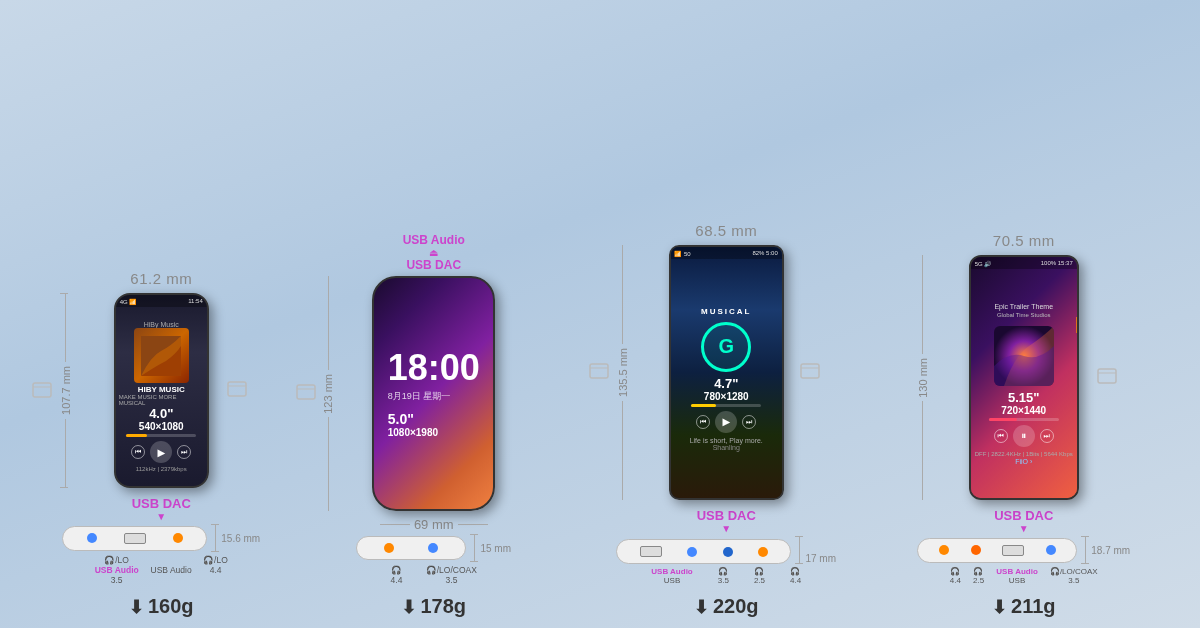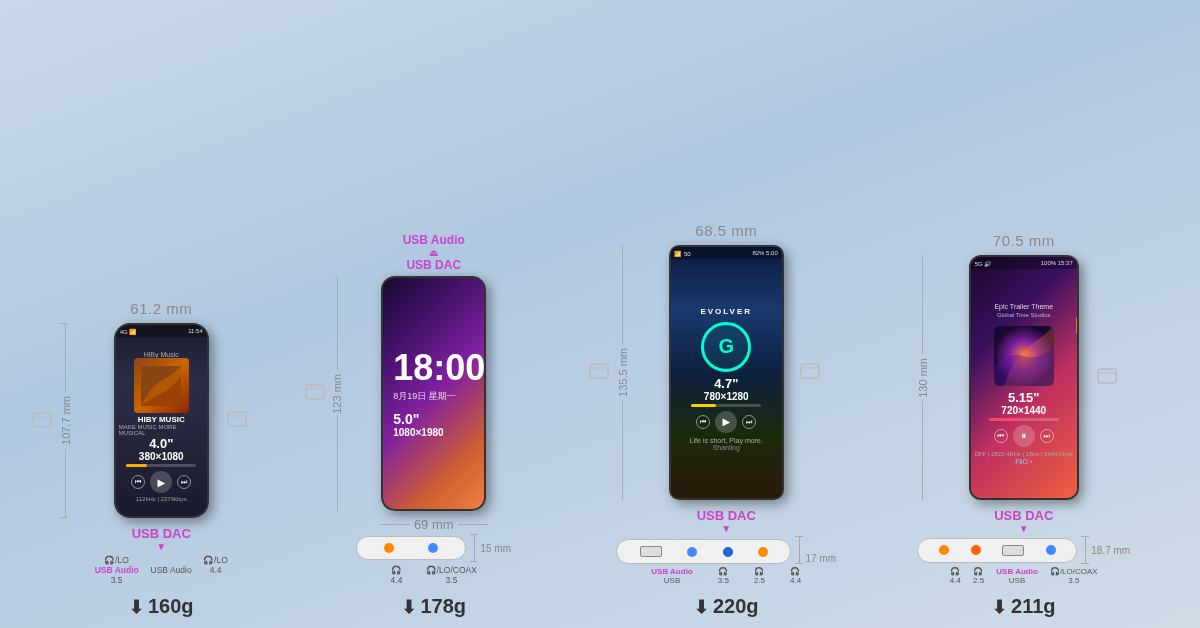--- a/index.html
+++ b/index.html
@@ -293,21 +293,21 @@
           <div class="album-art-1">
             <svg width="40" height="40" viewBox="0 0 40 40">
               <rect width="40" height="40" fill="#8b4513"></rect>
               <path d="M0,40 Q10,20 20,15 Q30,10 40,0 L40,40Z" fill="#cc6600" opacity="0.6"></path>
               <path d="M0,40 Q15,30 25,25 Q35,18 40,10 L40,40Z" fill="#8b2500" opacity="0.5"></path>
             </svg>
           </div>
           <div style="font-size:8px; font-weight:bold; color:white; margin-top:2px;">HIBY MUSIC</div>
           <div style="font-size:6px; color:#aaa;">MAKE MUSIC MORE MUSICAL</div>
           <div style="font-size:13px; font-weight:bold; color:white;">4.0"</div>
-          <div style="font-size:10px; font-weight:bold; color:white;">380×1080</div>
+          <div style="font-size:10px; font-weight:bold; color:white;">540×1080</div>
           <div class="progress-bar">
             <div class="progress-fill"></div>
           </div>
           <div class="transport">
             <div class="t-btn">⏮</div>
             <div class="t-play">▶</div>
             <div class="t-btn">⏭</div>
           </div>
           <div style="font-size:6px; color:#999; margin-top:1px;">112kHz | 2379kbps</div>
         </div>
@@ -319,20 +319,34 @@
             <line x1="1" y1="5" x2="19" y2="5" stroke="#bbb" stroke-width="1"></line>
           </svg>
       </div>
     </div>
 
     <div style="display:flex; flex-direction:column; align-items:center; margin-top:8px;">
       <span style="color:#cc44cc; font-size:13px; font-weight:bold;">USB DAC</span>
       <span style="color:#cc44cc; font-size:10px;">▼</span>
     </div>
 
+    <div style="display:flex; align-items:center; margin-top:2px;">
+      <div class="connector-box" style="width:145px;">
+        <div class="dot-blue"></div>
+        <div class="usb-icon"></div>
+        <div class="dot-orange"></div>
+      </div>
+
+      <div style="display:flex; flex-direction:column; align-items:center; margin-left:4px; height:28px;">
+        <div style="width:8px; height:1px; background:#aaa;"></div>
+        <div style="width:1px; flex:1; background:#aaa;"></div>
+        <div style="width:8px; height:1px; background:#aaa;"></div>
+      </div>
+      <div style="font-size:10px; color:#888; margin-left:2px; white-space:nowrap;">15.6 mm</div>
+    </div>
 
     <div style="display:flex; justify-content:space-around; width:145px; margin-top:3px;">
       <div style="text-align:center; font-size:8.5px; color:#555;">
         <div>🎧/LO</div>
         <div style="color:#cc44cc; font-weight:bold;">USB Audio</div>
         <div>3.5</div>
       </div>
       <div style="text-align:center; font-size:8.5px; color:#555; margin-top:10px;">
         USB Audio
       </div>
@@ -366,21 +380,21 @@
         </div>
       </div>
 
       <div style="position:absolute; left:-76px; top:50%; transform:translateY(-50%); color:#bbb;">
         <svg width="20" height="16" viewBox="0 0 20 16">
             <rect x="1" y="1" width="18" height="14" rx="2" fill="none" stroke="#bbb" stroke-width="1.5"></rect>
             <line x1="1" y1="5" x2="19" y2="5" stroke="#bbb" stroke-width="1"></line>
           </svg>
       </div>
 
-      <div class="phone-frame screen-colorful" style="width:105px; height:235px; position:relative; border-radius:14px;">
+      <div class="phone-frame screen-colorful" style="width:123px; height:235px; position:relative; border-radius:24px;align-items:center;">
         <div class="side-btn-left" style="top:20%;"></div>
         <div class="side-btn-right"></div>
         <div class="screen-player" style="justify-content:center; align-items:flex-start; padding:15px 10px;">
           <div style="font-size:36px; font-weight:bold; color:white; line-height:1;">18:00</div>
           <div style="font-size:9px; color:rgba(255,255,255,0.8); margin-top:4px;">8月19日 星期一</div>
           <div style="font-size:14px; font-weight:bold; color:white; margin-top:8px;">5.0"</div>
           <div style="font-size:10px; color:white;font-weight:bold;">1080×1980</div>
         </div>
       </div>
     </div>
@@ -444,21 +458,21 @@
 
       <div class="phone-frame screen-shanling" style="width:115px; height:255px; position:relative; border-radius:10px;">
         <div style="position:absolute; top:0; left:0; right:0; bottom:0; background:linear-gradient(180deg, #0a1a3e 0%, #1a3a6e 25%, #0d2040 50%, #1a2a0a 75%, #2a1a0a 100%);"></div>
         <div class="side-btn-left" style="background:#555; height:30px;"></div>
         <div class="side-btn-right" style="background:#555;"></div>
         <div class="status-bar" style="position:relative; z-index:2;">
           <span>📶 50</span>
             <span>82% 5:00</span>
         </div>
         <div class="screen-player" style="position:relative; z-index:2;">
-          <div style="font-size:8px; font-weight:bold; color:white; letter-spacing:2px; margin-bottom:2px;">EVOLVER</div>
+          <div style="font-size:8px; font-weight:bold; color:white; letter-spacing:2px; margin-bottom:2px;">MUSICAL</div>
           <div class="evolver-circle">
             <span style="font-size:20px; color:#00ffcc; font-weight:bold;">G</span>
           </div>
           <div style="font-size:13px; font-weight:bold; color:white;">4.7"</div>
           <div style="font-size:10px; font-weight:bold; color:white;">780×1280</div>
           <div class="progress-bar">
             <div class="progress-fill progress-fill-yellow"></div>
           </div>
           <div class="transport">
             <div class="t-btn">⏮</div>

